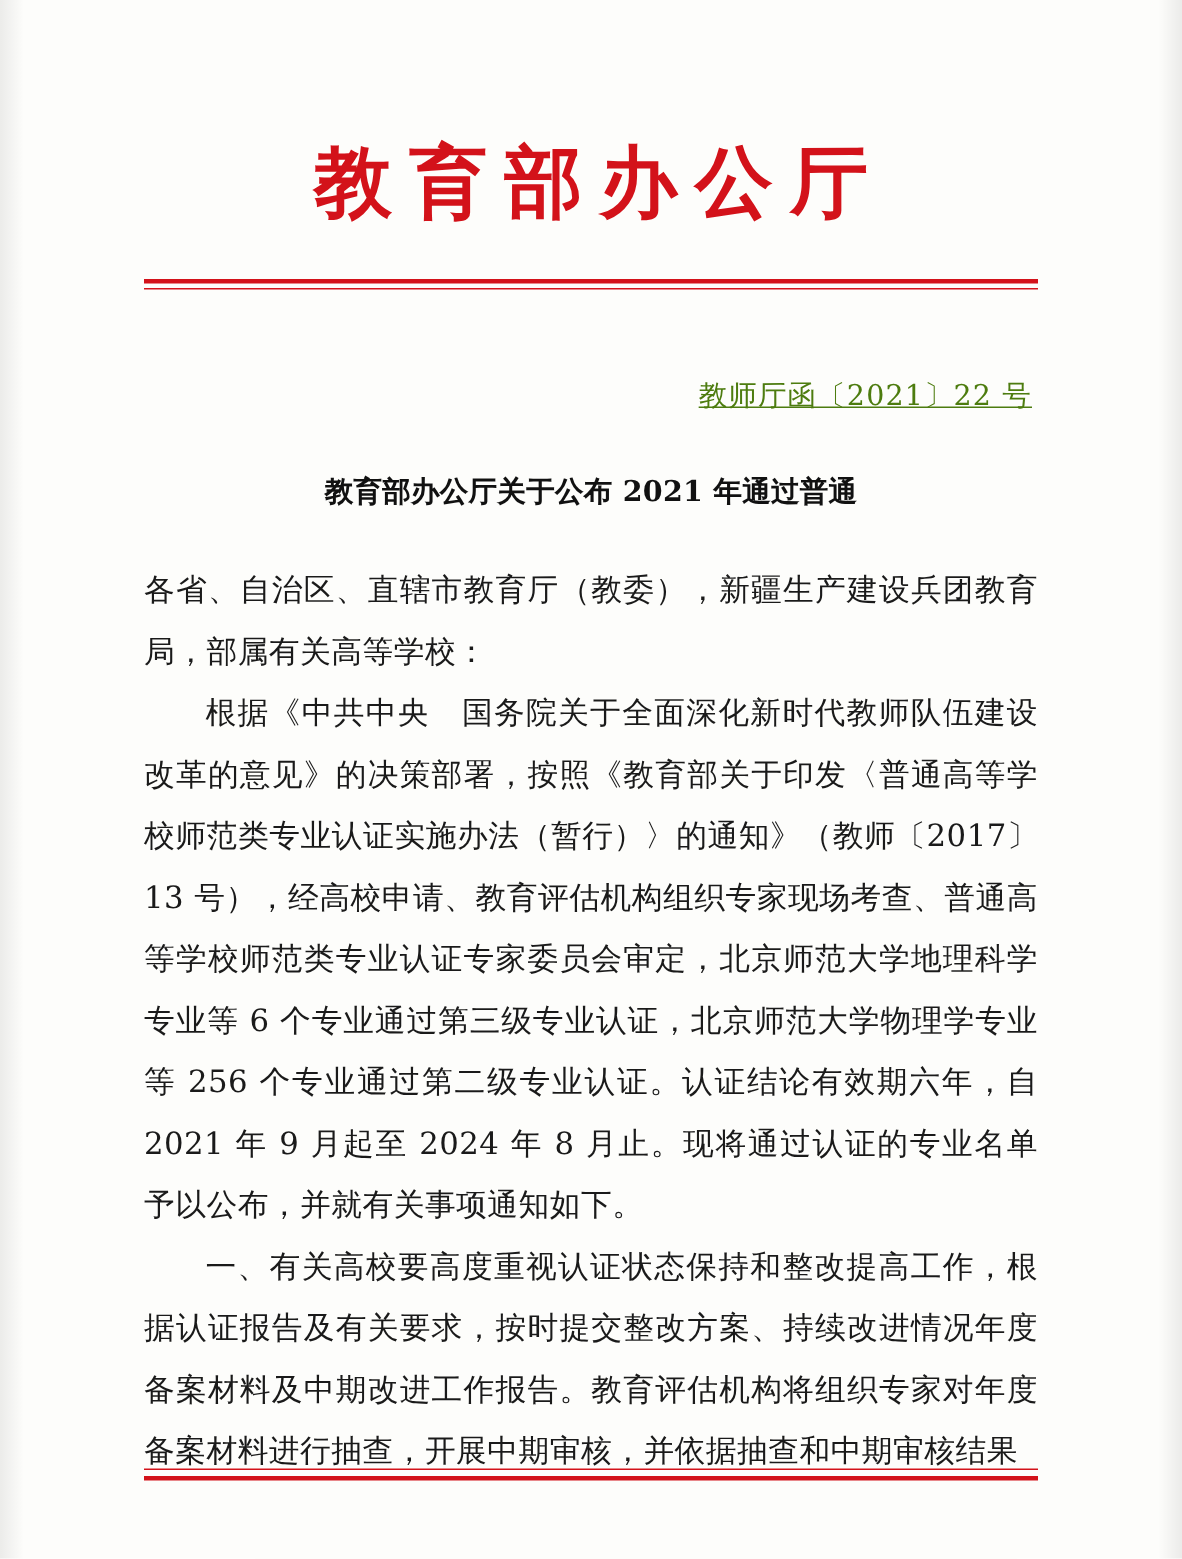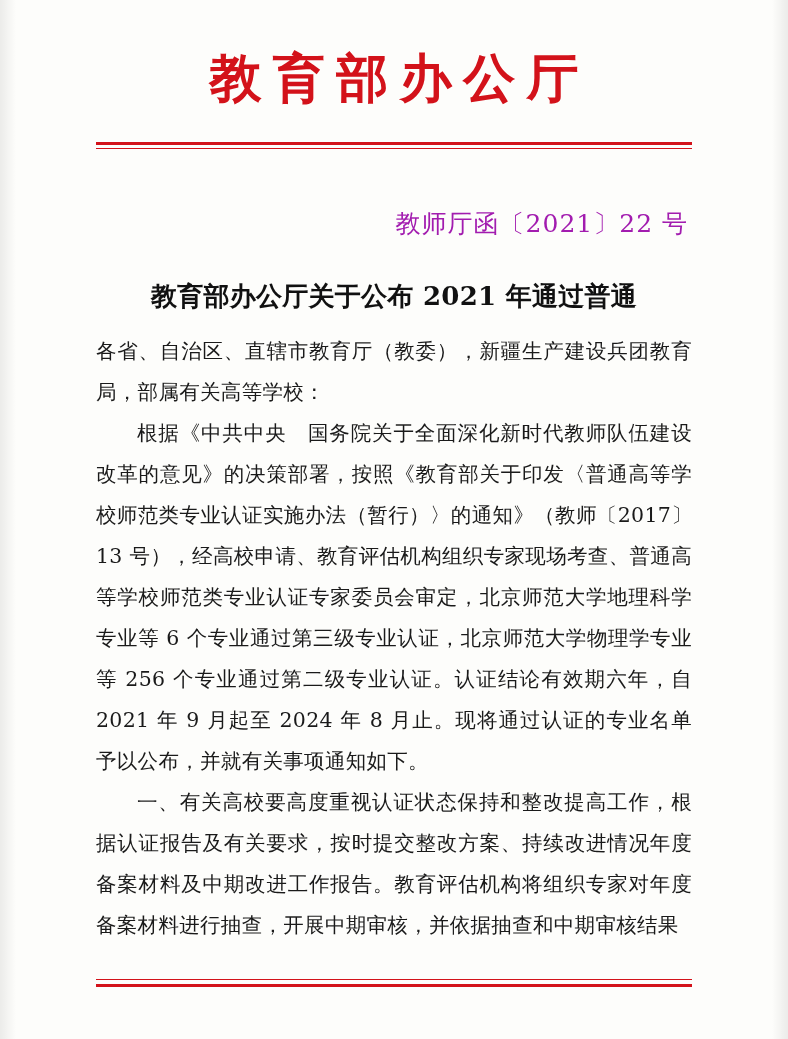--- a/index.html
+++ b/index.html
@@ -18,21 +18,21 @@
   .page {
     width: 788px;
     height: 1039px;
     box-sizing: border-box;
     position: relative;
     background: #fdfdfb;
   }
   
   .masthead {
     text-align: center;
-    padding-top: 48px;
+    padding-top: 92px;
     letter-spacing: 0.22em;
     color: #d3121a;
     font-family: "DejaVu Serif", "Liberation Serif", serif;
     font-weight: bold;
     font-size: 52px;
     line-height: 1.15;
     text-indent: 0.22em;
   }
   .masthead-rule-wrap {
     margin-top: 34px;
@@ -45,41 +45,42 @@
   .rule-thin {
     height: 1px;
     background: #d3121a;
     margin-top: 3px;
   }
   
   .doc-number {
     text-align: right;
     padding: 0 100px 0 0;
     margin-top: 58px;
-    font-size: 25px;
+    font-size: 19px;
     letter-spacing: 0.04em;
-    color: #a21caf;
+    color: #4d7c0f;
+    text-decoration: underline;
   }
   
   .doc-title {
     margin-top: 36px;
     padding: 0 96px;
     text-align: center;
     font-weight: bold;
-    font-size: 26px;
+    font-size: 19px;
     line-height: 1.6;
     letter-spacing: 0.01em;
     color: #111;
   }
   .doc-title .line {
     display: block;
   }
   
   .body-block {
-    margin-top: 14px;
+    margin-top: 30px;
     padding: 0 96px;
     font-size: 20.5px;
     line-height: 2.0;
     letter-spacing: 0.015em;
     text-align: justify;
     color: #1a1a1a;
   }
   .para {
     margin: 0;
     text-align: justify;

